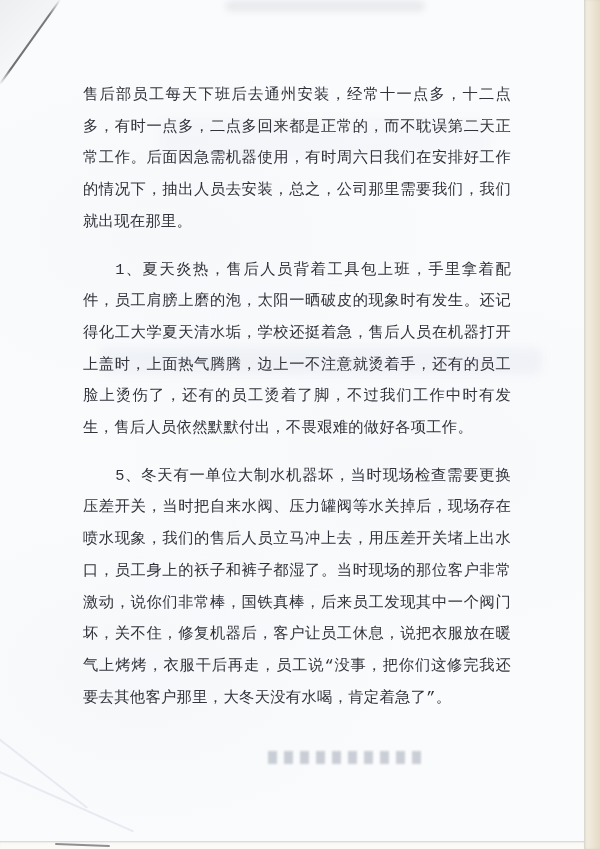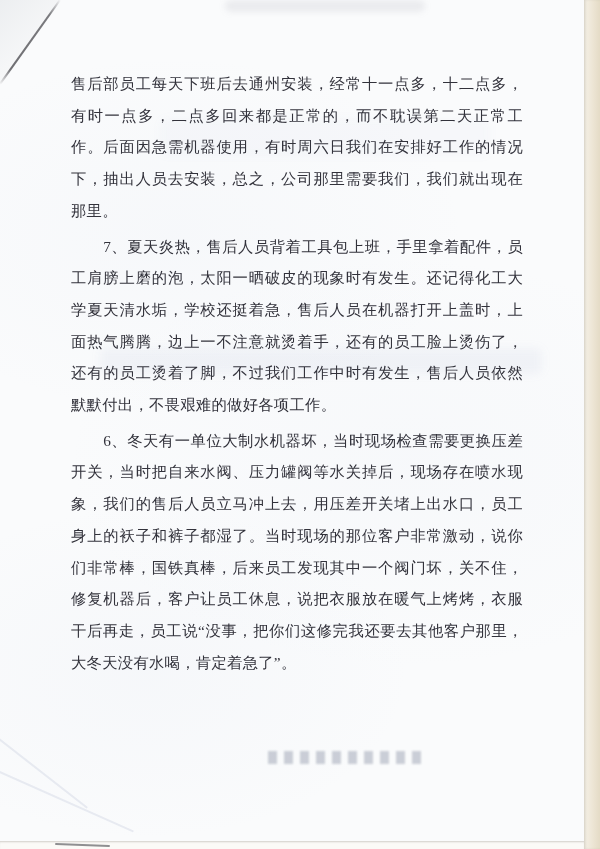--- a/index.html
+++ b/index.html
@@ -63,41 +63,41 @@
   .crease{position:absolute;background:rgba(150,160,195,.18);border-radius:1px;}
   #crease1{left:-10px;top:800px;width:150px;height:2px;transform:rotate(24deg);}
   #crease2{left:-20px;top:770px;width:120px;height:2px;transform:rotate(38deg);}
 
   
   #doc-text{
     position:absolute;left:67px;top:64px;width:460px;
     font-size:15.3px;line-height:31.7px;letter-spacing:.02em;
     color:var(--ink);text-align:justify;
   }
-  #doc-text p{margin:4px;}
+  #doc-text p{margin:16px;font-family:Liberation Mono, monospace;}
   #doc-text p.indent{text-indent:2.1em;}
 </style>
 </head>
 <body>
 
 <div id="screen">
   <div id="paper">
     <div id="corner-fold"></div>
     <div id="corner-line"></div>
 
     <div id="ghost-top" class="ghost-band"></div>
     <div id="ghost-mid1" class="ghost-band"></div>
     <div id="ghost-mid2" class="ghost-band"></div>
     <div id="ghost-bottom-text"></div>
     <div id="crease1" class="crease"></div>
     <div id="crease2" class="crease"></div>
 
     <div id="doc-text">
         <p>售后部员工每天下班后去通州安装，经常十一点多，十二点多，有时一点多，二点多回来都是正常的，而不耽误第二天正常工作。后面因急需机器使用，有时周六日我们在安排好工作的情况下，抽出人员去安装，总之，公司那里需要我们，我们就出现在那里。</p>
-        <p class="indent">7、夏天炎热，售后人员背着工具包上班，手里拿着配件，员工肩膀上磨的泡，太阳一晒破皮的现象时有发生。还记得化工大学夏天清水垢，学校还挺着急，售后人员在机器打开上盖时，上面热气腾腾，边上一不注意就烫着手，还有的员工脸上烫伤了，还有的员工烫着了脚，不过我们工作中时有发生，售后人员依然默默付出，不畏艰难的做好各项工作。</p>
-        <p class="indent">6、冬天有一单位大制水机器坏，当时现场检查需要更换压差开关，当时把自来水阀、压力罐阀等水关掉后，现场存在喷水现象，我们的售后人员立马冲上去，用压差开关堵上出水口，员工身上的袄子和裤子都湿了。当时现场的那位客户非常激动，说你们非常棒，国铁真棒，后来员工发现其中一个阀门坏，关不住，修复机器后，客户让员工休息，说把衣服放在暖气上烤烤，衣服干后再走，员工说“没事，把你们这修完我还要去其他客户那里，大冬天没有水喝，肯定着急了”。</p>
+        <p class="indent">1、夏天炎热，售后人员背着工具包上班，手里拿着配件，员工肩膀上磨的泡，太阳一晒破皮的现象时有发生。还记得化工大学夏天清水垢，学校还挺着急，售后人员在机器打开上盖时，上面热气腾腾，边上一不注意就烫着手，还有的员工脸上烫伤了，还有的员工烫着了脚，不过我们工作中时有发生，售后人员依然默默付出，不畏艰难的做好各项工作。</p>
+        <p class="indent">5、冬天有一单位大制水机器坏，当时现场检查需要更换压差开关，当时把自来水阀、压力罐阀等水关掉后，现场存在喷水现象，我们的售后人员立马冲上去，用压差开关堵上出水口，员工身上的袄子和裤子都湿了。当时现场的那位客户非常激动，说你们非常棒，国铁真棒，后来员工发现其中一个阀门坏，关不住，修复机器后，客户让员工休息，说把衣服放在暖气上烤烤，衣服干后再走，员工说“没事，把你们这修完我还要去其他客户那里，大冬天没有水喝，肯定着急了”。</p>
       </div>
   </div>
 
   <div id="bed-right"></div>
   <div id="bed-bottom"></div>
   <div id="bottom-edge-line"></div>
 </div>
 
 </body></html>

